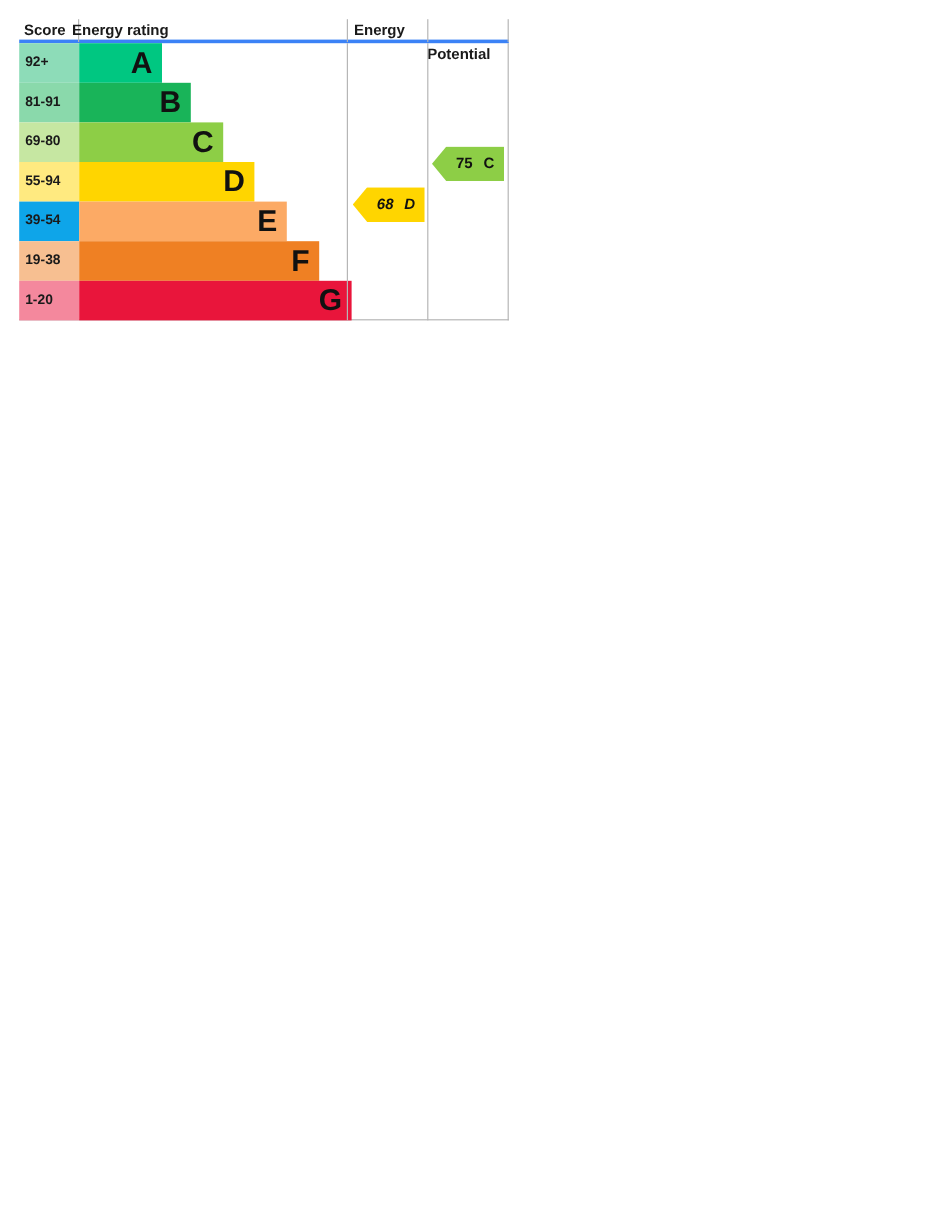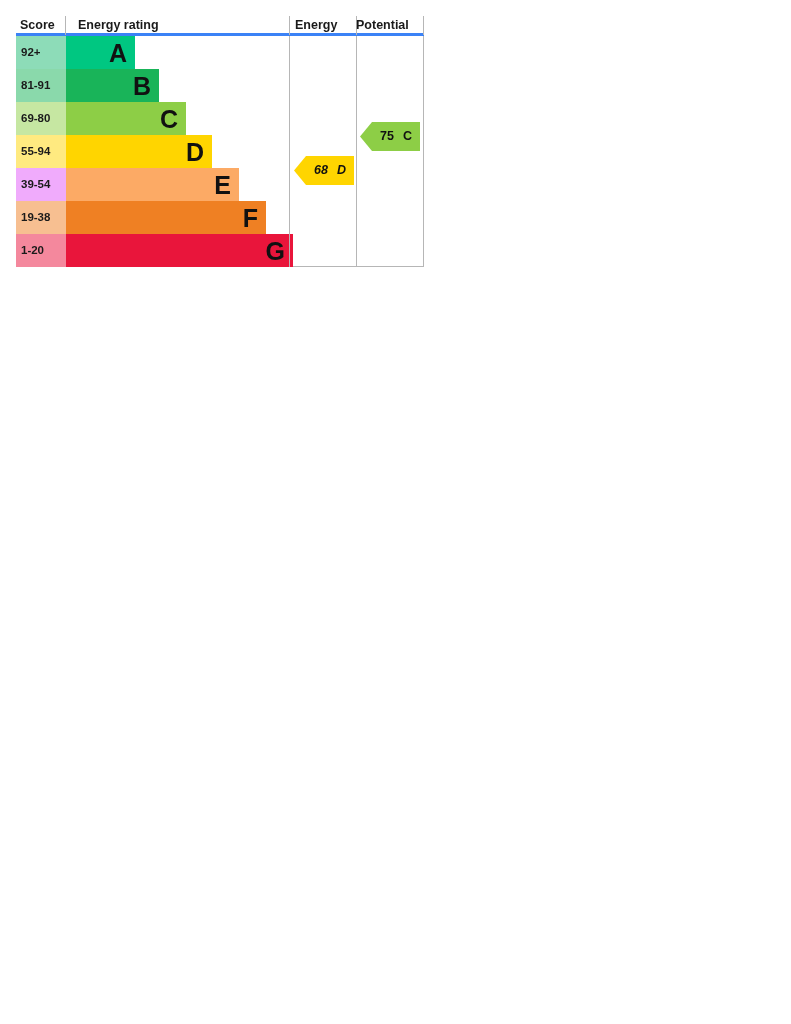--- a/index.html
+++ b/index.html
@@ -30,23 +30,23 @@
     position: absolute;
     top: 0;
     height: 19px;
     line-height: 19px;
     font-size: 12.5px;
     font-weight: bold;
     color: #1a1a1a;
     white-space: nowrap;
   }
   .h-score     { left: 4px;   }
-  .h-rating    { left: 62px;  }
+  .h-rating    { left: 44px;  }
   .h-current   { left: 279px; }
-  .h-potential { left: 340px; }
+  .h-potential { left: 340px; margin-top: 20px; }
 
   
   .epc-header .vsep {
     position: absolute;
     top: 0;
     width: 1px;
     height: 19px;
     background: #b6b6b6;
   }
 
@@ -192,21 +192,21 @@
       </div>
       <div class="band-row">
         <div class="score-chip" style="background: rgb(255, 234, 128);">
           <span>55-94</span>
         </div>
         <div class="band-bar" style="background: rgb(255, 213, 0); width: 146px;">
           <div class="band-letter">D</div>
         </div>
       </div>
       <div class="band-row">
-        <div class="score-chip" style="background: #f0abfc;">
+        <div class="score-chip" style="background: #0ea5e9;">
           <span>39-54</span>
         </div>
         <div class="band-bar" style="background: rgb(252, 170, 101); width: 173px;">
           <div class="band-letter">E</div>
         </div>
       </div>
       <div class="band-row">
         <div class="score-chip" style="background: rgb(247, 191, 145);">
           <span>19-38</span>
         </div>

